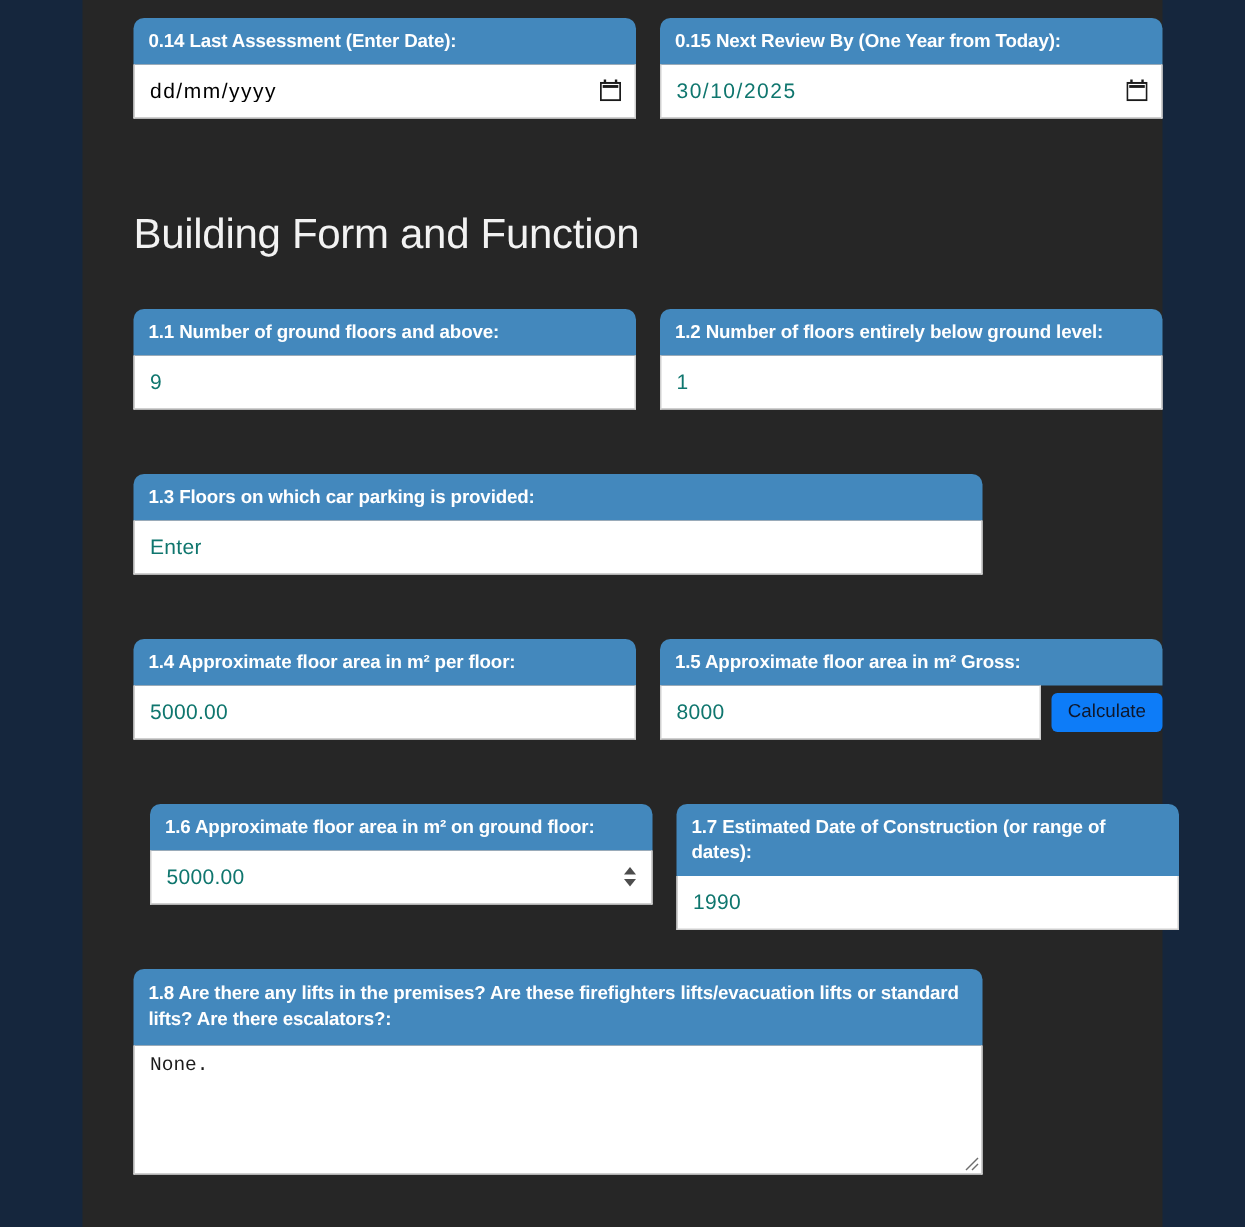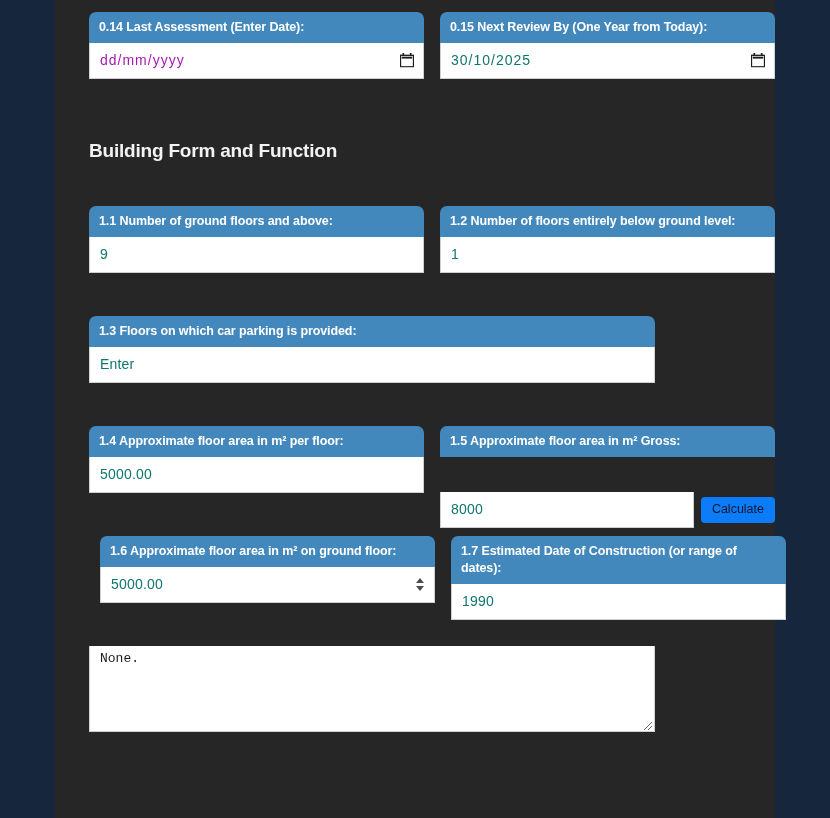--- a/index.html
+++ b/index.html
@@ -73,21 +73,21 @@
   }
   .fld-value {
     font-family: "Liberation Sans", sans-serif;
     font-size: 14px;
     color: #0f766e;
     letter-spacing: 0.2px;
     white-space: nowrap;
     overflow: hidden;
   }
   .fld-value.placeholder {
-    color: #a21caf;
+    color: #000000;
     letter-spacing: 1px;
   }
   .fld-value.dateval {
     letter-spacing: 1px;
   }
 
   
   .cal-icon {
     position: absolute;
     right: 9px;
@@ -117,21 +117,20 @@
     border-right: 4.5px solid transparent;
   }
   .spinner .up { border-bottom: 5px solid #4d4d4d; }
   .spinner .down { border-top: 5px solid #4d4d4d; }
 
   
   .with-button {
     display: flex;
     align-items: flex-start;
     gap: 0;
-    margin-top: 35px;
   }
   .with-button .fld-control { flex: 1 1 auto; width: 266px; }
   .calc-btn {
     margin-left: 7px;
     align-self: center;
     background: #0d7cf8;
     color: #0f172a;
     border: none;
     border-radius: 4px;
     font-family: "Liberation Sans", sans-serif;
@@ -163,22 +162,22 @@
     position: absolute;
     right: 1px;
     bottom: 1px;
     width: 13px;
     height: 13px;
   }
 
   
   .section-title {
     color: #f2f2f2;
-    font-size: 19px;
-    font-weight: 700;
+    font-size: 28px;
+    font-weight: 400;
     letter-spacing: -0.2px;
     margin: 0;
     padding: 0;
     font-family: "Liberation Sans", sans-serif;
   }
 
   
   .abs { position: absolute; left: 17px; }
 </style>
 </head>
@@ -289,20 +288,21 @@
           <div class="fld-header">1.7 Estimated Date of Construction (or range of dates):</div>
           <div class="fld-control">
             <span class="fld-value">1990</span>
           </div>
         </div>
 
       </div>
 
       <div class="row abs" style="top:646px;">
         <div class="field full">
+          <div class="fld-header two-line">1.8 Are there any lifts in the premises? Are these firefighters lifts/evacuation lifts or standard lifts? Are there escalators?:</div>
           <div class="ta-box">
             <div class="ta-text">None.</div>
             <span class="resize-grip">
               <svg width="13" height="13" viewBox="0 0 13 13" xmlns="http://www.w3.org/2000/svg">
                 <line x1="12" y1="4" x2="4" y2="12" stroke="#6e6e6e" stroke-width="1"></line>
                 <line x1="12" y1="8" x2="8" y2="12" stroke="#6e6e6e" stroke-width="1"></line>
                 <line x1="12" y1="12" x2="12" y2="12" stroke="#6e6e6e" stroke-width="1"></line>
               </svg>
             </span>
           </div>

